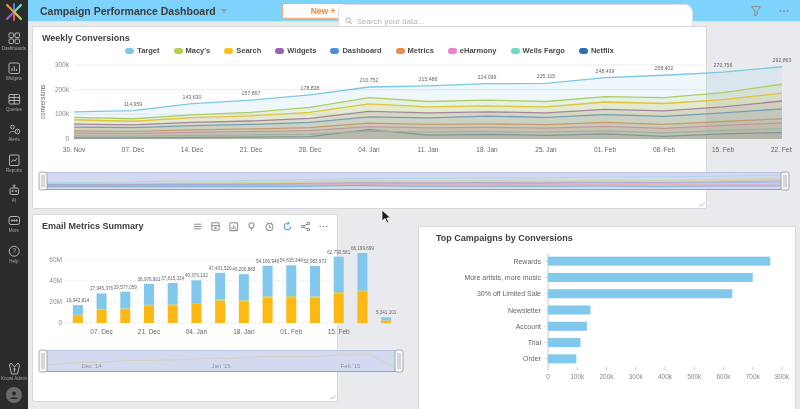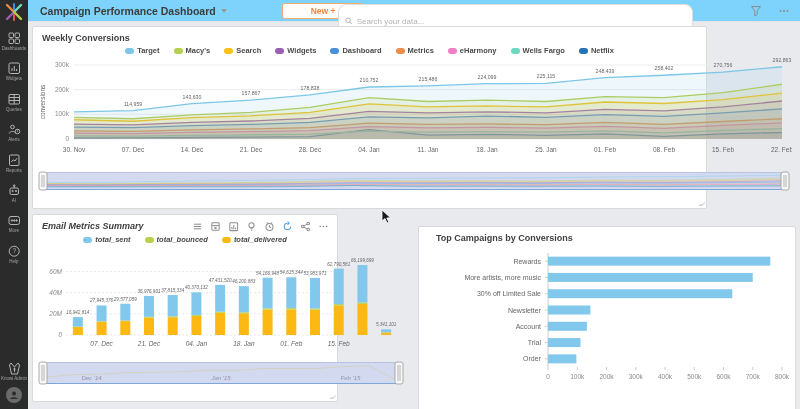--- a/index.html
+++ b/index.html
@@ -21,21 +21,21 @@
   .new-btn { margin-left:55px; font-size:8.5px; font-weight:bold; color:#f0883b; background:#fffdfb; border:1px solid #f3ab71; border-radius:3px; padding:2px 28px; cursor:pointer; }
   .search-wrap { position:absolute; left:310px; top:4px; width:355px; height:14px; border:1px solid #dedede; border-radius:8px; background:#fff; display:flex; align-items:center; padding:16px 6px; }
   .search-wrap input { border:none; outline:none; font-size:8px; color:#555; width:100%; margin-left:4px; font-family:"Liberation Sans",sans-serif; }
   .search-wrap input::placeholder { color:#b3b3b3; }
   .top-icons { position:absolute; right:10px; top:0; height:22px; display:flex; align-items:center; gap:16px; }
 
   
   .main { position:absolute; left:28px; top:22px; width:772px; height:387px; }
   .panel { position:absolute; background:#fff; border:1px solid #d9d9d9; border-radius:2px; }
   .panel-weekly   { left:4px;   top:4px;   width:675px; height:183px; }
-  .panel-email    { left:4px;   top:192px; width:306px; height:188px;font-style:italic; }
+  .panel-email    { left:4px;   top:192px; width:306px; height:188px; }
   .panel-camps    { left:390px; top:204px; width:378px; height:199px;padding-left:8px; }
   .panel h3 { font-size:9px; font-weight:bold; color:#3f3f3f; padding:6px 0 0 9px; }
   .legend { display:flex; justify-content:center; align-items:center; gap:14px; margin-top:3px; }
   .legend .item { display:flex; align-items:center; gap:3px; cursor:pointer; }
   .legend .dot { width:9px; height:6px; border-radius:3px; }
   .legend .lbl { font-size:7.5px; font-weight:bold; color:#4a4a4a; }
   .email-head { display:flex; align-items:flex-start; }
   .email-toolbar { margin-left:auto; display:flex; align-items:center; gap:7px; padding:6px 8px 0 0; }
   .email-toolbar .tbi { cursor:pointer; display:flex; }
   .resize-corner { position:absolute; right:1px; bottom:1px; width:6px; height:6px; border-right:2px solid #bfc6da; border-bottom:2px solid #bfc6da; transform:skew(-45deg) scale(.6); opacity:.9; }
@@ -345,34 +345,20 @@
           </span>
           <span class="tbi">
             <svg width="11" height="11" viewBox="0 0 12 12" fill="none" stroke="#8d8d8d" stroke-width="1.1">
               <circle cx="2.5" cy="6" r="0.9" fill="#8d8d8d" stroke="none"></circle>
               <circle cx="6" cy="6" r="0.9" fill="#8d8d8d" stroke="none"></circle>
               <circle cx="9.5" cy="6" r="0.9" fill="#8d8d8d" stroke="none"></circle>
             </svg>
           </span>
         </div>
     </div>
-    <div class="legend" id="email-legend">
-        <span class="item">
-          <span class="dot" style="background:#82c8ec"></span>
-          <span class="lbl">total_sent</span>
-        </span>
-        <span class="item">
-          <span class="dot" style="background:#b5d24b"></span>
-          <span class="lbl">total_bounced</span>
-        </span>
-        <span class="item">
-          <span class="dot" style="background:#fcb813"></span>
-          <span class="lbl">total_delivered</span>
-        </span>
-      </div>
     <svg id="email-chart" width="370" height="116" viewBox="0 0 370 116" style="display:block;margin:1px 3px 0 3px;">
         <line x1="30" y1="90" x2="362" y2="90" stroke="#e8e8e8" stroke-width="1" stroke-dasharray="2,2"></line>
         <text x="26" y="92" text-anchor="end" font-size="6.5" fill="#8a8a8a">0</text>
         <line x1="30" y1="68.85714285714286" x2="362" y2="68.85714285714286" stroke="#e8e8e8" stroke-width="1" stroke-dasharray="2,2"></line>
         <text x="26" y="70.85714285714286" text-anchor="end" font-size="6.5" fill="#8a8a8a">20M</text>
         <line x1="30" y1="47.714285714285715" x2="362" y2="47.714285714285715" stroke="#e8e8e8" stroke-width="1" stroke-dasharray="2,2"></line>
         <text x="26" y="49.714285714285715" text-anchor="end" font-size="6.5" fill="#8a8a8a">40M</text>
         <line x1="30" y1="26.571428571428577" x2="362" y2="26.571428571428577" stroke="#e8e8e8" stroke-width="1" stroke-dasharray="2,2"></line>
         <text x="26" y="28.571428571428577" text-anchor="end" font-size="6.5" fill="#8a8a8a">60M</text>
         <rect x="36.85714285714286" y="82.029616214" width="10" height="7.970383786000001" fill="#fcb813"></rect>

